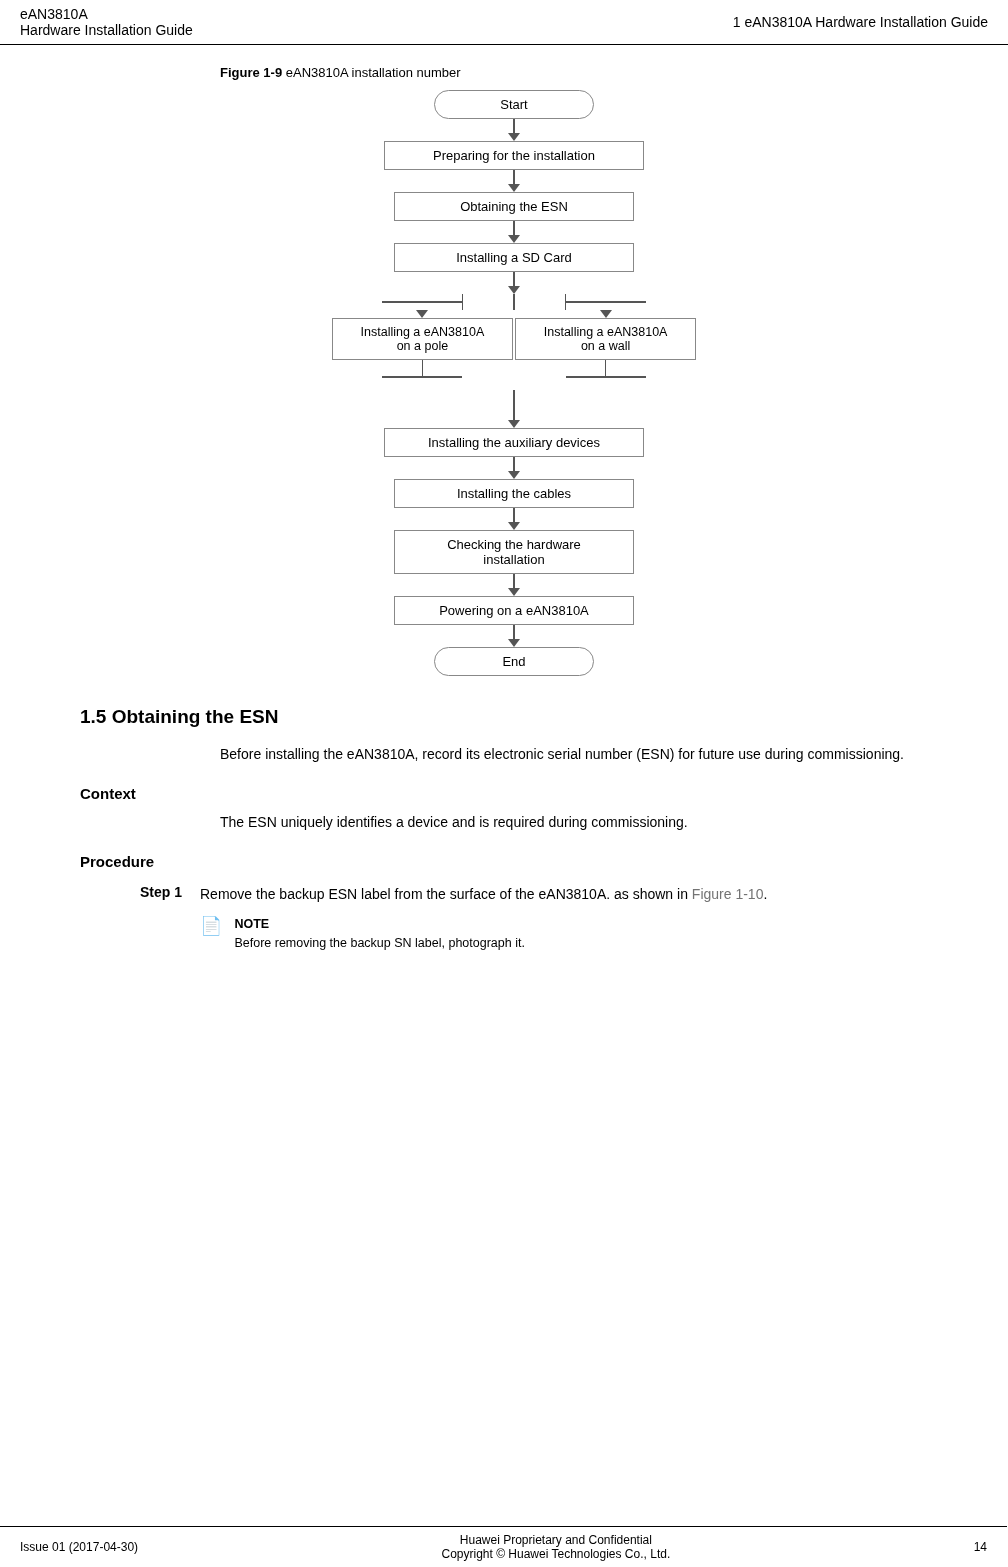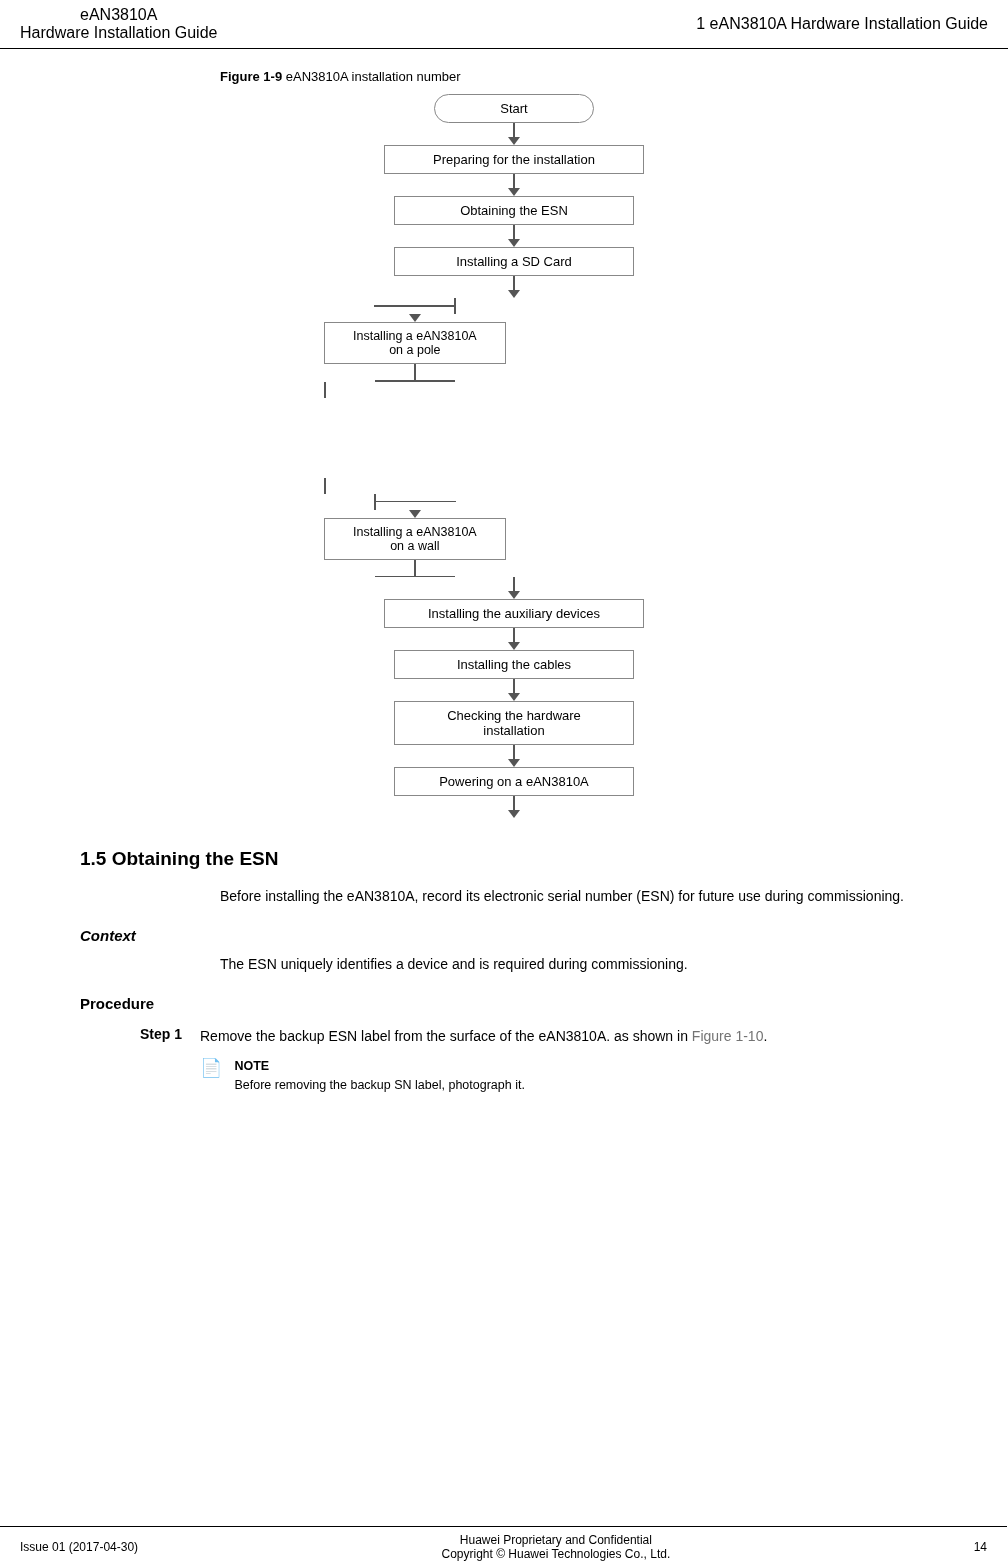--- a/index.html
+++ b/index.html
@@ -16,22 +16,21 @@
       padding: 0;
       position: relative;
     }
     
     .header {
       display: flex;
       justify-content: space-between;
       align-items: center;
       padding: 6px 20px;
       border-bottom: 1px solid #000;
-      font-size: 16px;
-      text-align: center;
+      font-size: 14px;
     }
 
     
     .content {
       padding: 20px 60px 20px 80px;
     }
 
     
     .figure-caption {
       font-size: 13px;
@@ -105,21 +104,20 @@
       margin-left: 140px;
       margin-bottom: 20px;
       font-size: 14px;
       line-height: 1.5;
     }
     .subsection-title {
       font-size: 15px;
       font-weight: bold;
       margin-bottom: 10px;
       margin-top: 20px;
-      font-style: italic;
     }
     .subsection-body {
       margin-left: 140px;
       margin-bottom: 14px;
       font-size: 14px;
       line-height: 1.5;
     }
     .procedure-label {
       font-size: 15px;
       font-weight: bold;
@@ -232,21 +230,21 @@
         <div class="fc-arrow"></div>
 
         <div class="fc-node">
           <div class="fc-rect" style="min-width:240px;">Installing a SD Card</div>
         </div>
         <div class="fc-line fc-line-short"></div>
         <div class="fc-arrow"></div>
 
         <div style="display:flex; flex-direction:column; align-items:center; width:100%;">
 
-          <div style="display:flex; flex-direction:column; align-items:flex-start; width:380px; justify-content:center; position:relative;">
+          <div style="display:flex; flex-direction:row; align-items:flex-start; width:380px; justify-content:center; position:relative;">
 
             <div style="display:flex; flex-direction:column; align-items:center;">
               <div style="display:flex; flex-direction:row; align-items:center;">
                 <div style="width:80px; height:1.5px; background:#555;"></div>
                 <div style="width:1.5px; height:16px; background:#555;"></div>
               </div>
               <div class="fc-arrow"></div>
               <div class="fc-rect" style="min-width:160px; text-align:center; white-space:pre-line; font-size:12.5px;">Installing a eAN3810A
 on a pole</div>
               <div style="height:16px; width:1.5px; background:#555; margin:0 auto;"></div>
@@ -294,20 +292,23 @@
         </div>
         <div class="fc-line fc-line-short"></div>
         <div class="fc-arrow"></div>
 
         <div class="fc-node">
           <div class="fc-rect" style="min-width:240px;">Powering on a eAN3810A</div>
         </div>
         <div class="fc-line fc-line-short"></div>
         <div class="fc-arrow"></div>
 
+        <div class="fc-node">
+          <div class="fc-rounded">End</div>
+        </div>
 
       </div>
     </div>
 
     <div class="section-title">1.5 Obtaining the ESN</div>
 
     <div class="section-intro">Before installing the eAN3810A, record its electronic serial number (ESN) for future use during commissioning.</div>
 
     <div class="subsection-title">Context</div>
 

